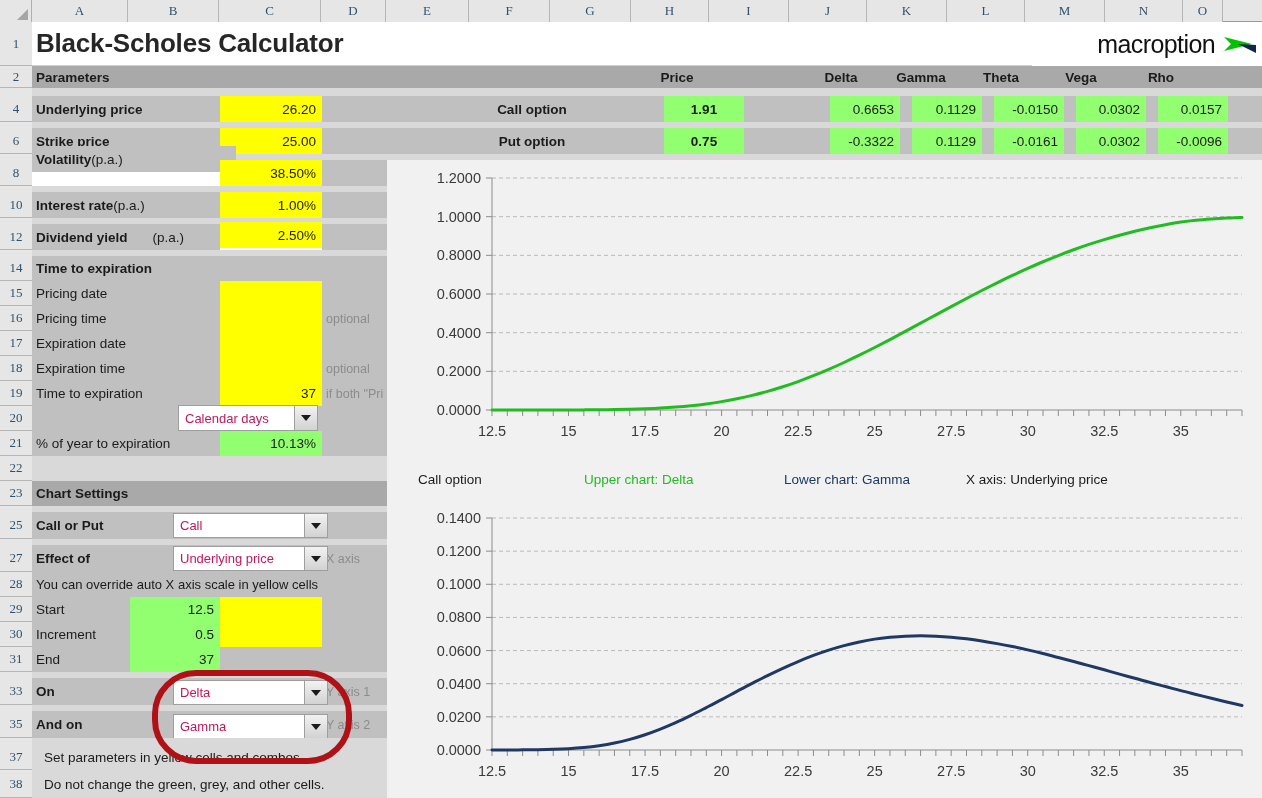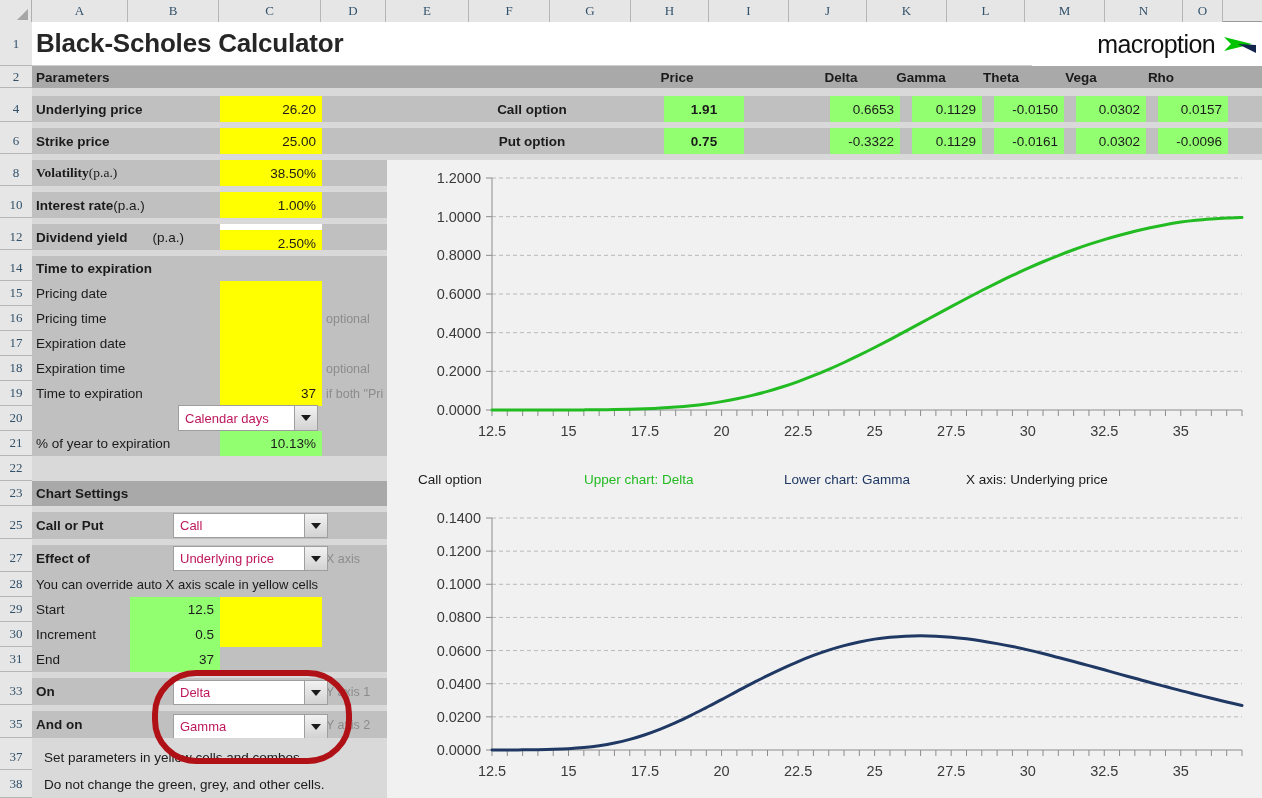--- a/index.html
+++ b/index.html
@@ -253,41 +253,41 @@
     <div class="cell light" style="left:0;top:100px;width:355px;height:6px;"></div>
 
     <div class="cell l grey" style="left:0;top:106px;width:188px;height:26px;">
       <span class="b">Strike price</span>
         <span></span>
     </div>
     <div class="cell r yellow" style="left:188px;top:106px;width:102px;height:26px;">25.00</div>
     <div class="cell grey" style="left:290px;top:106px;width:65px;height:26px;"></div>
     <div class="cell light" style="left:0;top:132px;width:355px;height:6px;"></div>
 
-    <div class="cell l grey" style="left:0;top:138px;width:204px;height:26px;font-family:Liberation Serif, serif;">
+    <div class="cell l grey" style="left:0;top:124px;width:204px;height:26px;">
       <span class="b">Volatility</span>
         <span> (p.a.)</span>
     </div>
     <div class="cell r yellow" style="left:188px;top:138px;width:102px;height:26px;">38.50%</div>
     <div class="cell grey" style="left:290px;top:138px;width:65px;height:26px;"></div>
     <div class="cell light" style="left:0;top:164px;width:355px;height:6px;"></div>
 
     <div class="cell l grey" style="left:0;top:170px;width:188px;height:26px;">
       <span class="b">Interest rate</span>
         <span> (p.a.)</span>
     </div>
     <div class="cell r yellow" style="left:188px;top:170px;width:102px;height:26px;">1.00%</div>
     <div class="cell grey" style="left:290px;top:170px;width:65px;height:26px;"></div>
     <div class="cell light" style="left:0;top:196px;width:355px;height:6px;"></div>
 
     <div class="cell l grey" style="left:0;top:202px;width:188px;height:26px;gap:25px;">
       <span class="b">Dividend yield</span>
         <span> (p.a.)</span>
     </div>
-    <div class="cell r yellow" style="left:188px;top:208px;width:102px;height:26px;">2.50%</div>
+    <div class="cell r yellow" style="left:188px;top:200px;width:102px;height:26px;">2.50%</div>
     <div class="cell grey" style="left:290px;top:202px;width:65px;height:26px;"></div>
     <div class="cell light" style="left:0;top:228px;width:355px;height:6px;"></div>
 
     <div class="cell l b grey" style="left:0;top:234px;width:355px;height:25px;">Time to expiration</div>
 
     <div class="cell l grey" style="left:0;top:259px;width:188px;height:25px;">Pricing date</div>
     <div class="cell r yellow" style="left:188px;top:259px;width:102px;height:25px;"></div>
     <div class="cell grey" style="left:290px;top:259px;width:65px;height:25px;"></div>
 
     <div class="cell l grey" style="left:0;top:284px;width:188px;height:25px;">Pricing time</div>

